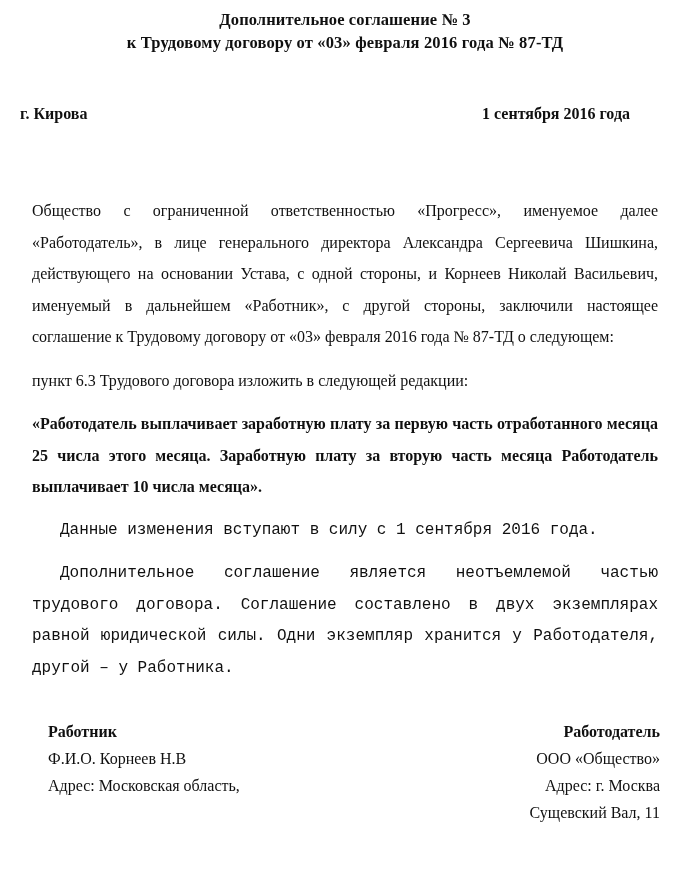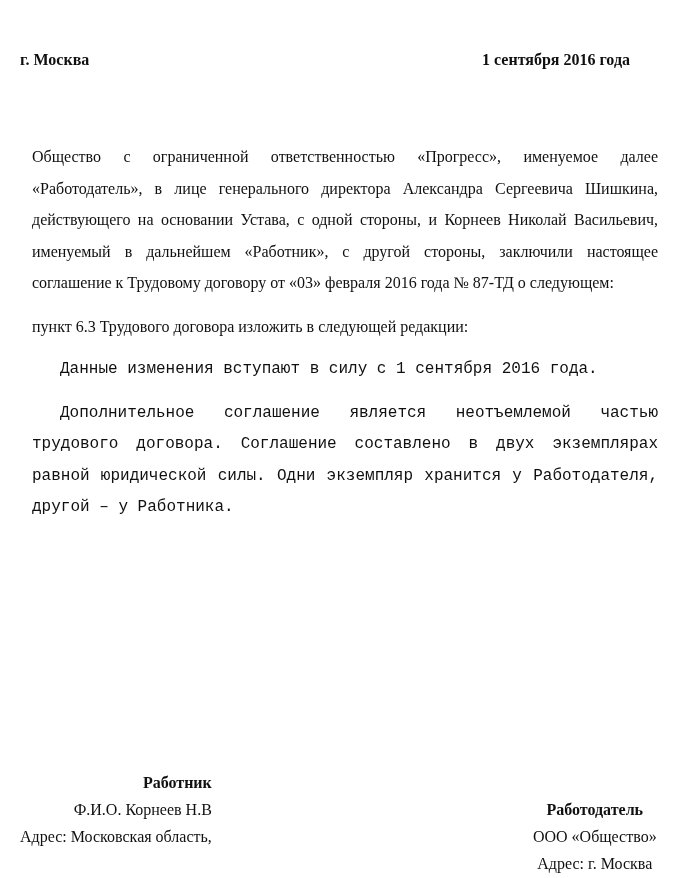--- a/index.html
+++ b/index.html
@@ -87,54 +87,59 @@
     position: absolute;
     left: 20px;
     right: 30px;
     top: 718px;
     display: flex;
     justify-content: space-between;
     font-size: 16px;
     line-height: 27px;
   }
   .sig-col-left {
+    text-align: left;
+    white-space: nowrap;
+    margin-left: 28px;
+  }
+  .sig-col-right {
     text-align: right;
     white-space: nowrap;
-  }
-  .sig-col-right {
-    text-align: center;
-    white-space: nowrap;
     padding-right: 10px;
-    margin-top: 27px;
   }
   .sig-heading {
     font-weight: bold;
     display: block;
   }
   .sig-line {
     display: block;
   }
 </style>
 </head>
 <body>
 
 <div class="page">
 
+  <div class="doc-title">
+    <span class="title-line title-line-1">Дополнительное соглашение № 3</span>
+    <span class="title-line title-line-2">к Трудовому договору от «03» февраля 2016 года № 87-ТД</span>
+  </div>
 
   <div class="place-date">
-    <span class="place">г. Москва</span>
+    <span class="place">г. Кирова</span>
     <span class="date">1 сентября 2016 года</span>
   </div>
 
   <div class="body-block">
 
     <p class="para justify-all">Общество с ограниченной ответственностью «Прогресс», именуемое далее «Работодатель», в лице генерального директора   Александра Сергеевича Шишкина, действующего на основании Устава, с одной стороны, и Корнеев Николай Васильевич, именуемый в дальнейшем «Работник», с другой стороны, заключили настоящее соглашение к Трудовому договору от «03» февраля 2016 года № 87-ТД о следующем:</p>
 
     <p class="para clause">пункт 6.3 Трудового договора изложить в следующей редакции:</p>
 
+    <p class="para quote">«Работодатель выплачивает заработную плату за первую часть отработанного месяца 25 числа этого месяца. Заработную плату за вторую часть месяца Работодатель выплачивает 10 числа месяца».</p>
 
     <p class="para clause indent">Данные изменения вступают в силу с 1 сентября 2016 года.</p>
 
     <p class="para justify-all indent">Дополнительное соглашение является неотъемлемой частью трудового договора. Соглашение составлено в двух экземплярах равной юридической силы. Одни экземпляр хранится у Работодателя, другой – у Работника.</p>
 
   </div>
 
   <div class="signatures">
 
     <div class="sig-col-left">

